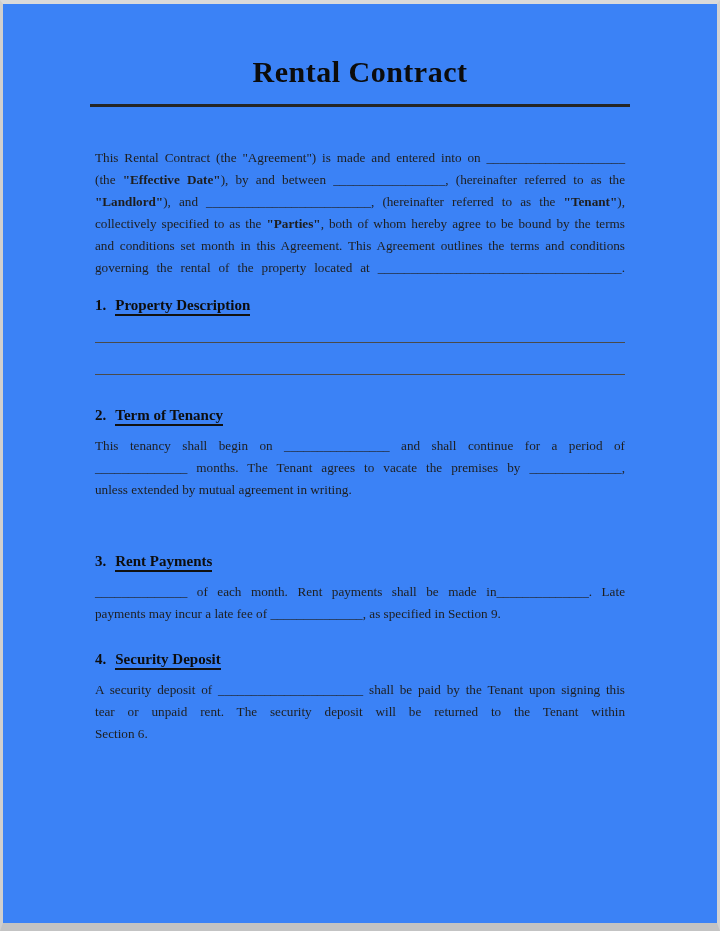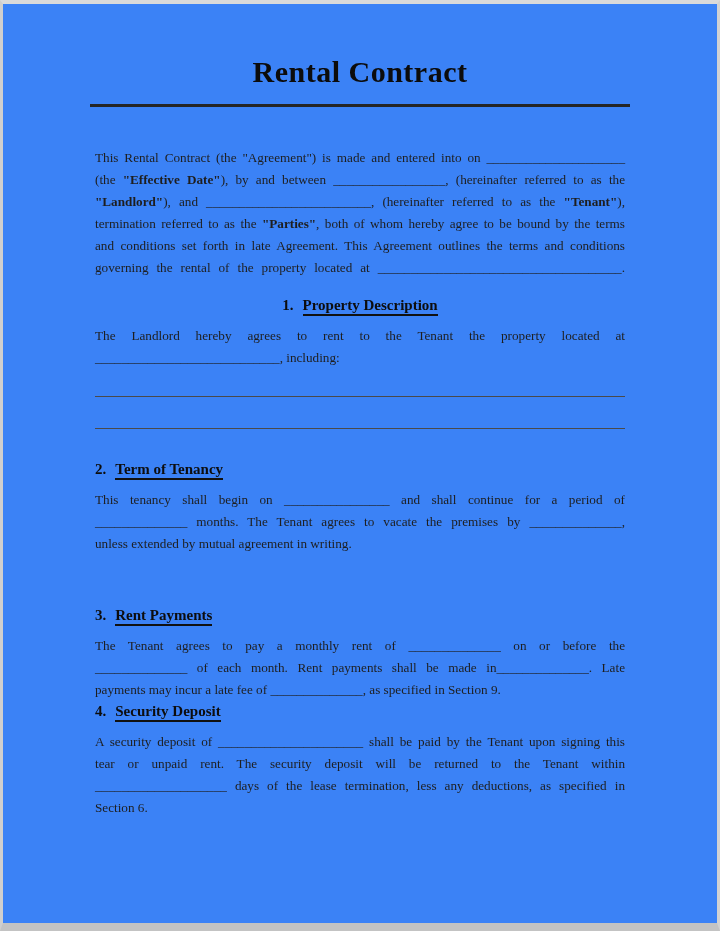--- a/index.html
+++ b/index.html
@@ -46,86 +46,80 @@
   .tl b { font-weight: bold; }
   .heading {
     font-size: 15px;
     font-weight: bold;
     color: #0d0d0d;
     line-height: 20px;
   }
   .heading .num { margin-right: 9px; }
   .heading .htext { border-bottom: 2px solid #111111; padding-bottom: 1px; }
   .para { margin-top: 10px; }
-  .s1 .heading { margin-top: 16px; text-align: center; }
+  .s1 .heading { margin-top: 16px; }
   .s2 .heading { margin-top: 30px; }
   .s3 .heading { margin-top: 50px; }
-  .s4 .heading { }
+  .s4 .heading { margin-top: 24px; }
   .write-line { height: 0; border-top: 1px solid #4a4a4a; }
   .wl1 { margin-top: 27px; }
   .wl2 { margin-top: 31px; }
 </style>
 </head>
 <body>
 
 <div class="page">
   <div class="content">
 
     <div class="title">Rental Contract</div>
     <div class="title-rule"></div>
 
     <div class="intro">
         <div class="tl jl"><span>This Rental Contract (the "Agreement") is made and entered into on _____________________</span></div>
         <div class="tl jl"><span>(the </span><b>"Effective Date"</b><span>), by and between _________________, (hereinafter referred to as the</span></div>
         <div class="tl jl"><b>"Landlord"</b><span>), and _________________________, (hereinafter referred to as the </span><b>"Tenant"</b><span>),</span></div>
-        <div class="tl jl"><span>termination referred to as the </span><b>"Parties"</b><span>, both of whom hereby agree to be bound by the terms</span></div>
-        <div class="tl jl"><span>and conditions set forth in late Agreement. This Agreement outlines the terms and conditions</span></div>
+        <div class="tl jl"><span>collectively specified to as the </span><b>"Parties"</b><span>, both of whom hereby agree to be bound by the terms</span></div>
+        <div class="tl jl"><span>and conditions set month in this Agreement. This Agreement outlines the terms and conditions</span></div>
         <div class="tl jl"><span>governing the rental of the property located at _____________________________________.</span></div>
       </div>
 
     <div class="section s1">
       <div class="heading">
         <span class="num">1.</span><span class="htext">Property Description</span>
       </div>
-      <div class="para">
-          <div class="tl jl"><span>The Landlord hereby agrees to rent to the Tenant the property located at</span></div>
-          <div class="tl"><span>____________________________, including:</span></div>
-        </div>
       <div class="write-line wl1"></div>
       <div class="write-line wl2"></div>
     </div>
 
     <div class="section s2">
       <div class="heading">
         <span class="num">2.</span><span class="htext">Term of Tenancy</span>
       </div>
       <div class="para">
           <div class="tl jl"><span>This tenancy shall begin on ________________ and shall continue for a period of</span></div>
           <div class="tl jl"><span>______________ months. The Tenant agrees to vacate the premises by ______________,</span></div>
           <div class="tl"><span>unless extended by mutual agreement in writing.</span></div>
         </div>
     </div>
 
     <div class="section s3">
       <div class="heading">
         <span class="num">3.</span><span class="htext">Rent Payments</span>
       </div>
       <div class="para">
-          <div class="tl jl"><span>The Tenant agrees to pay a monthly rent of ______________ on or before the</span></div>
           <div class="tl jl"><span>______________ of each month. Rent payments shall be made in______________. Late</span></div>
           <div class="tl"><span>payments may incur a late fee of ______________, as specified in Section 9.</span></div>
         </div>
     </div>
 
     <div class="section s4">
       <div class="heading">
         <span class="num">4.</span><span class="htext">Security Deposit</span>
       </div>
       <div class="para">
           <div class="tl jl"><span>A security deposit of ______________________ shall be paid by the Tenant upon signing this</span></div>
           <div class="tl jl"><span>tear or unpaid rent. The security deposit will be returned to the Tenant within</span></div>
-          <div class="tl jl"><span>____________________ days of the lease termination, less any deductions, as specified in</span></div>
           <div class="tl"><span>Section 6.</span></div>
         </div>
     </div>
 
   </div>
 </div>
 
 </body></html>

